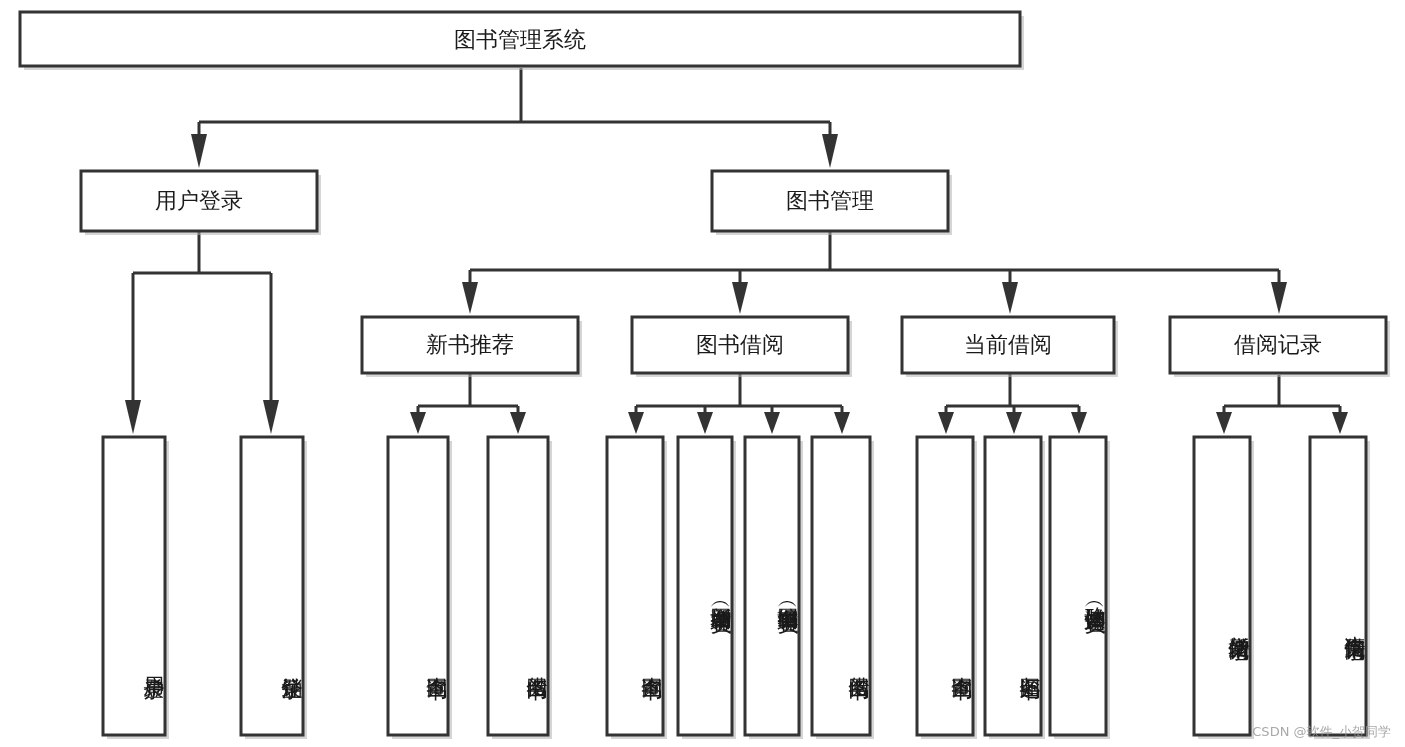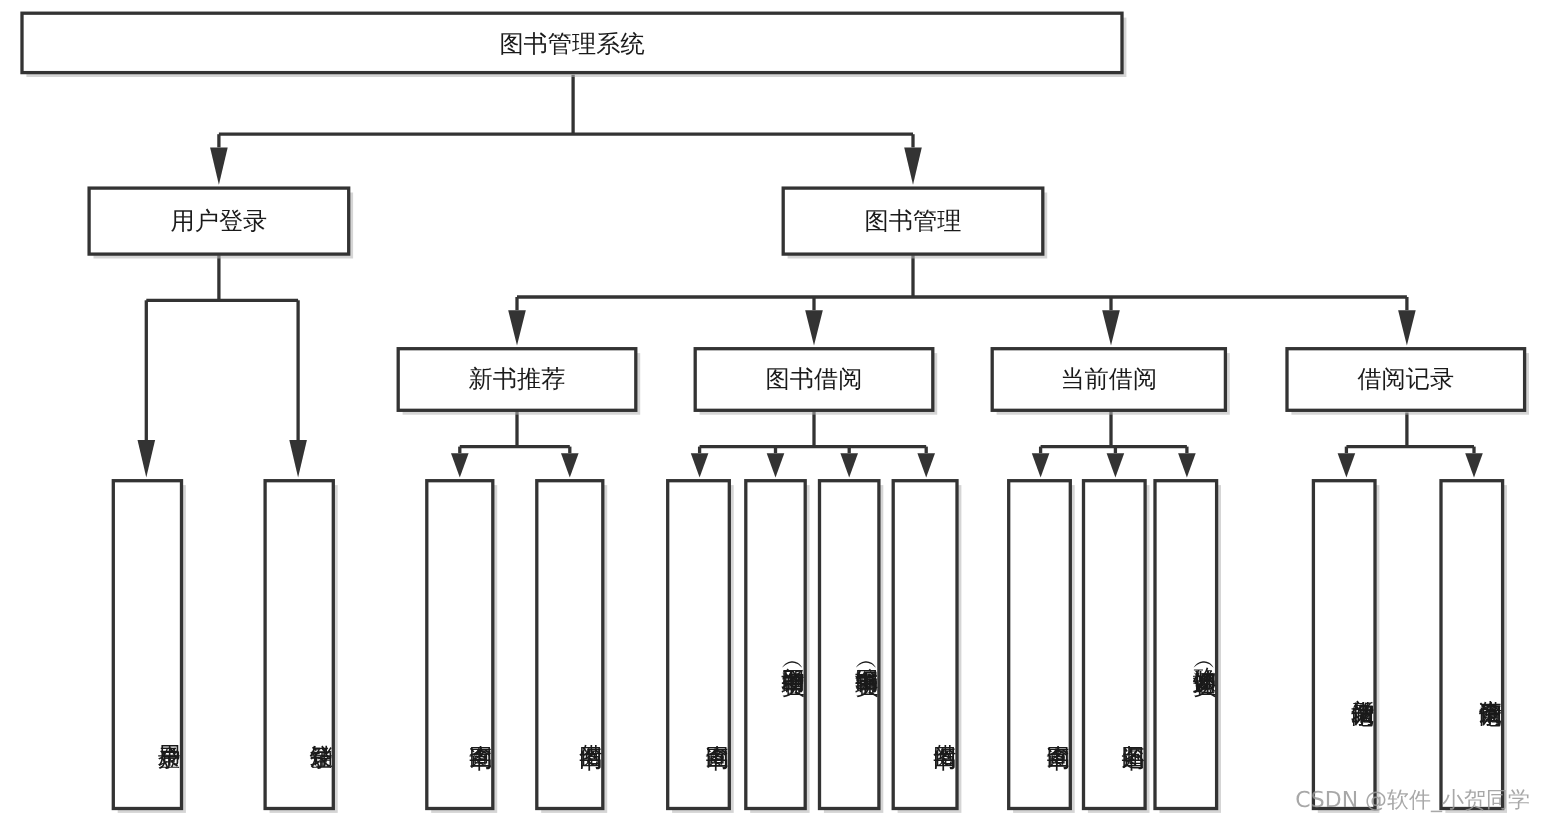--- a/index.html
+++ b/index.html
@@ -65,21 +65,21 @@
     justify-content: center;
     letter-spacing: 1px;
     white-space: nowrap;
     pointer-events: none;
   }
   .watermark {
     position: absolute;
     right: 14px;
     bottom: 6px;
     font-family: "DejaVu Sans", "Liberation Sans", sans-serif;
-    font-size: 20px;
+    font-size: 13px;
     color: #9a9a9a;
     opacity: 0.85;
     white-space: nowrap;
   }
 </style>
 </head>
 <body>
 
 <div id="diagram-root">
 

